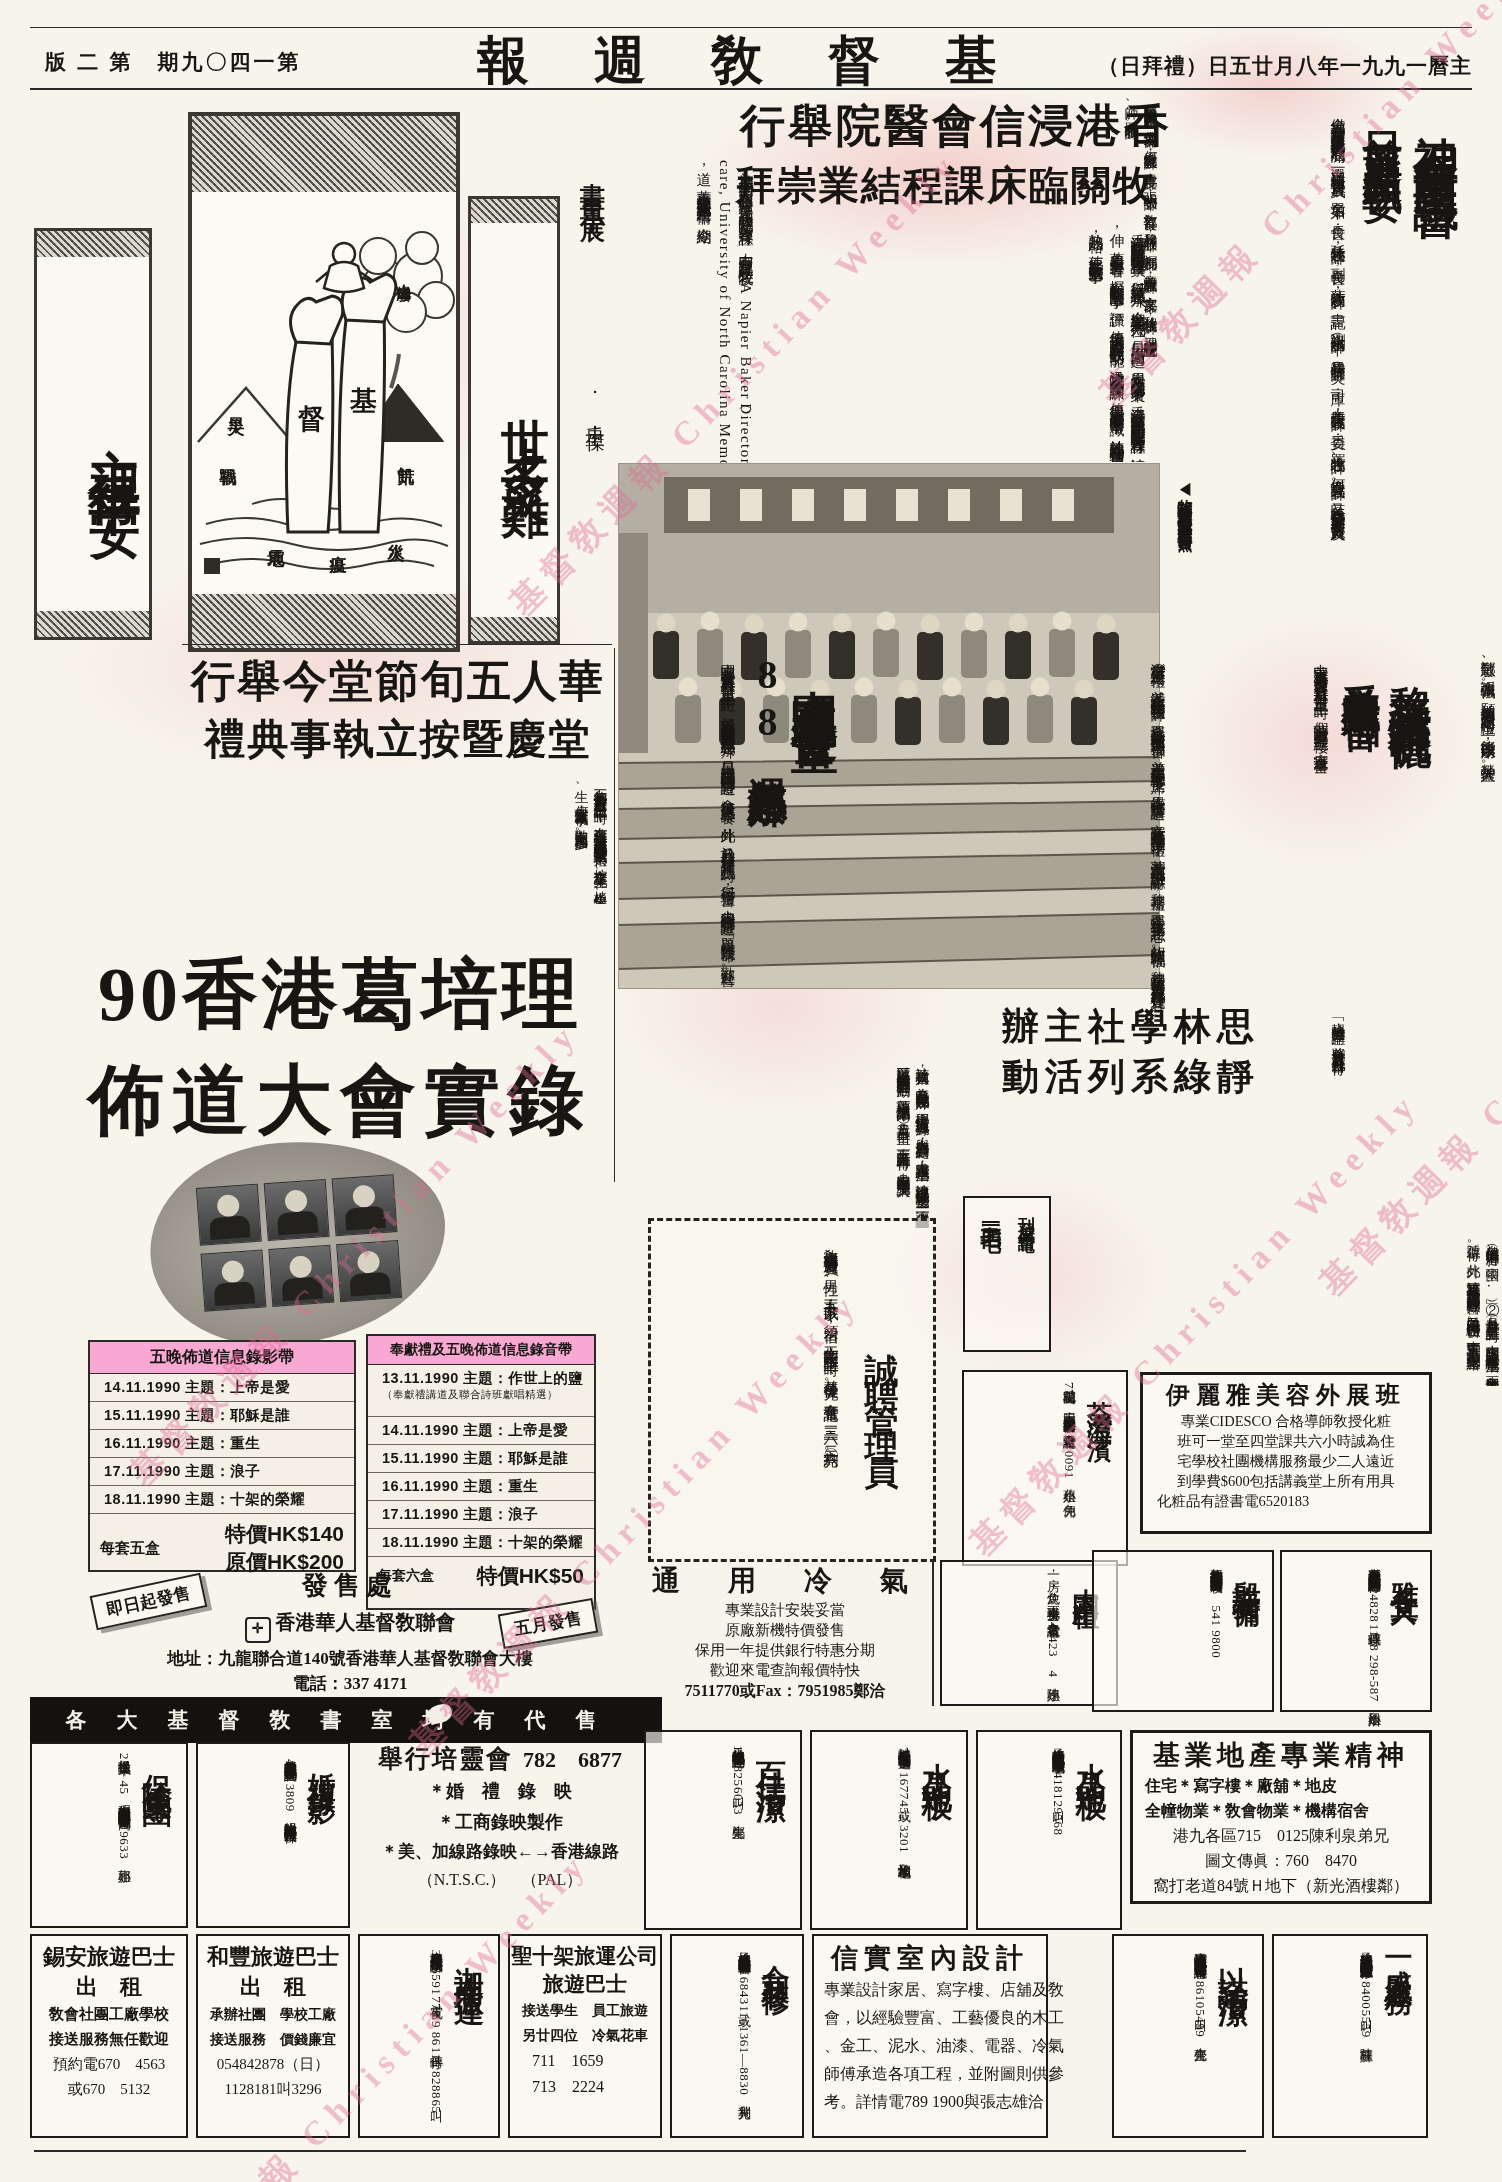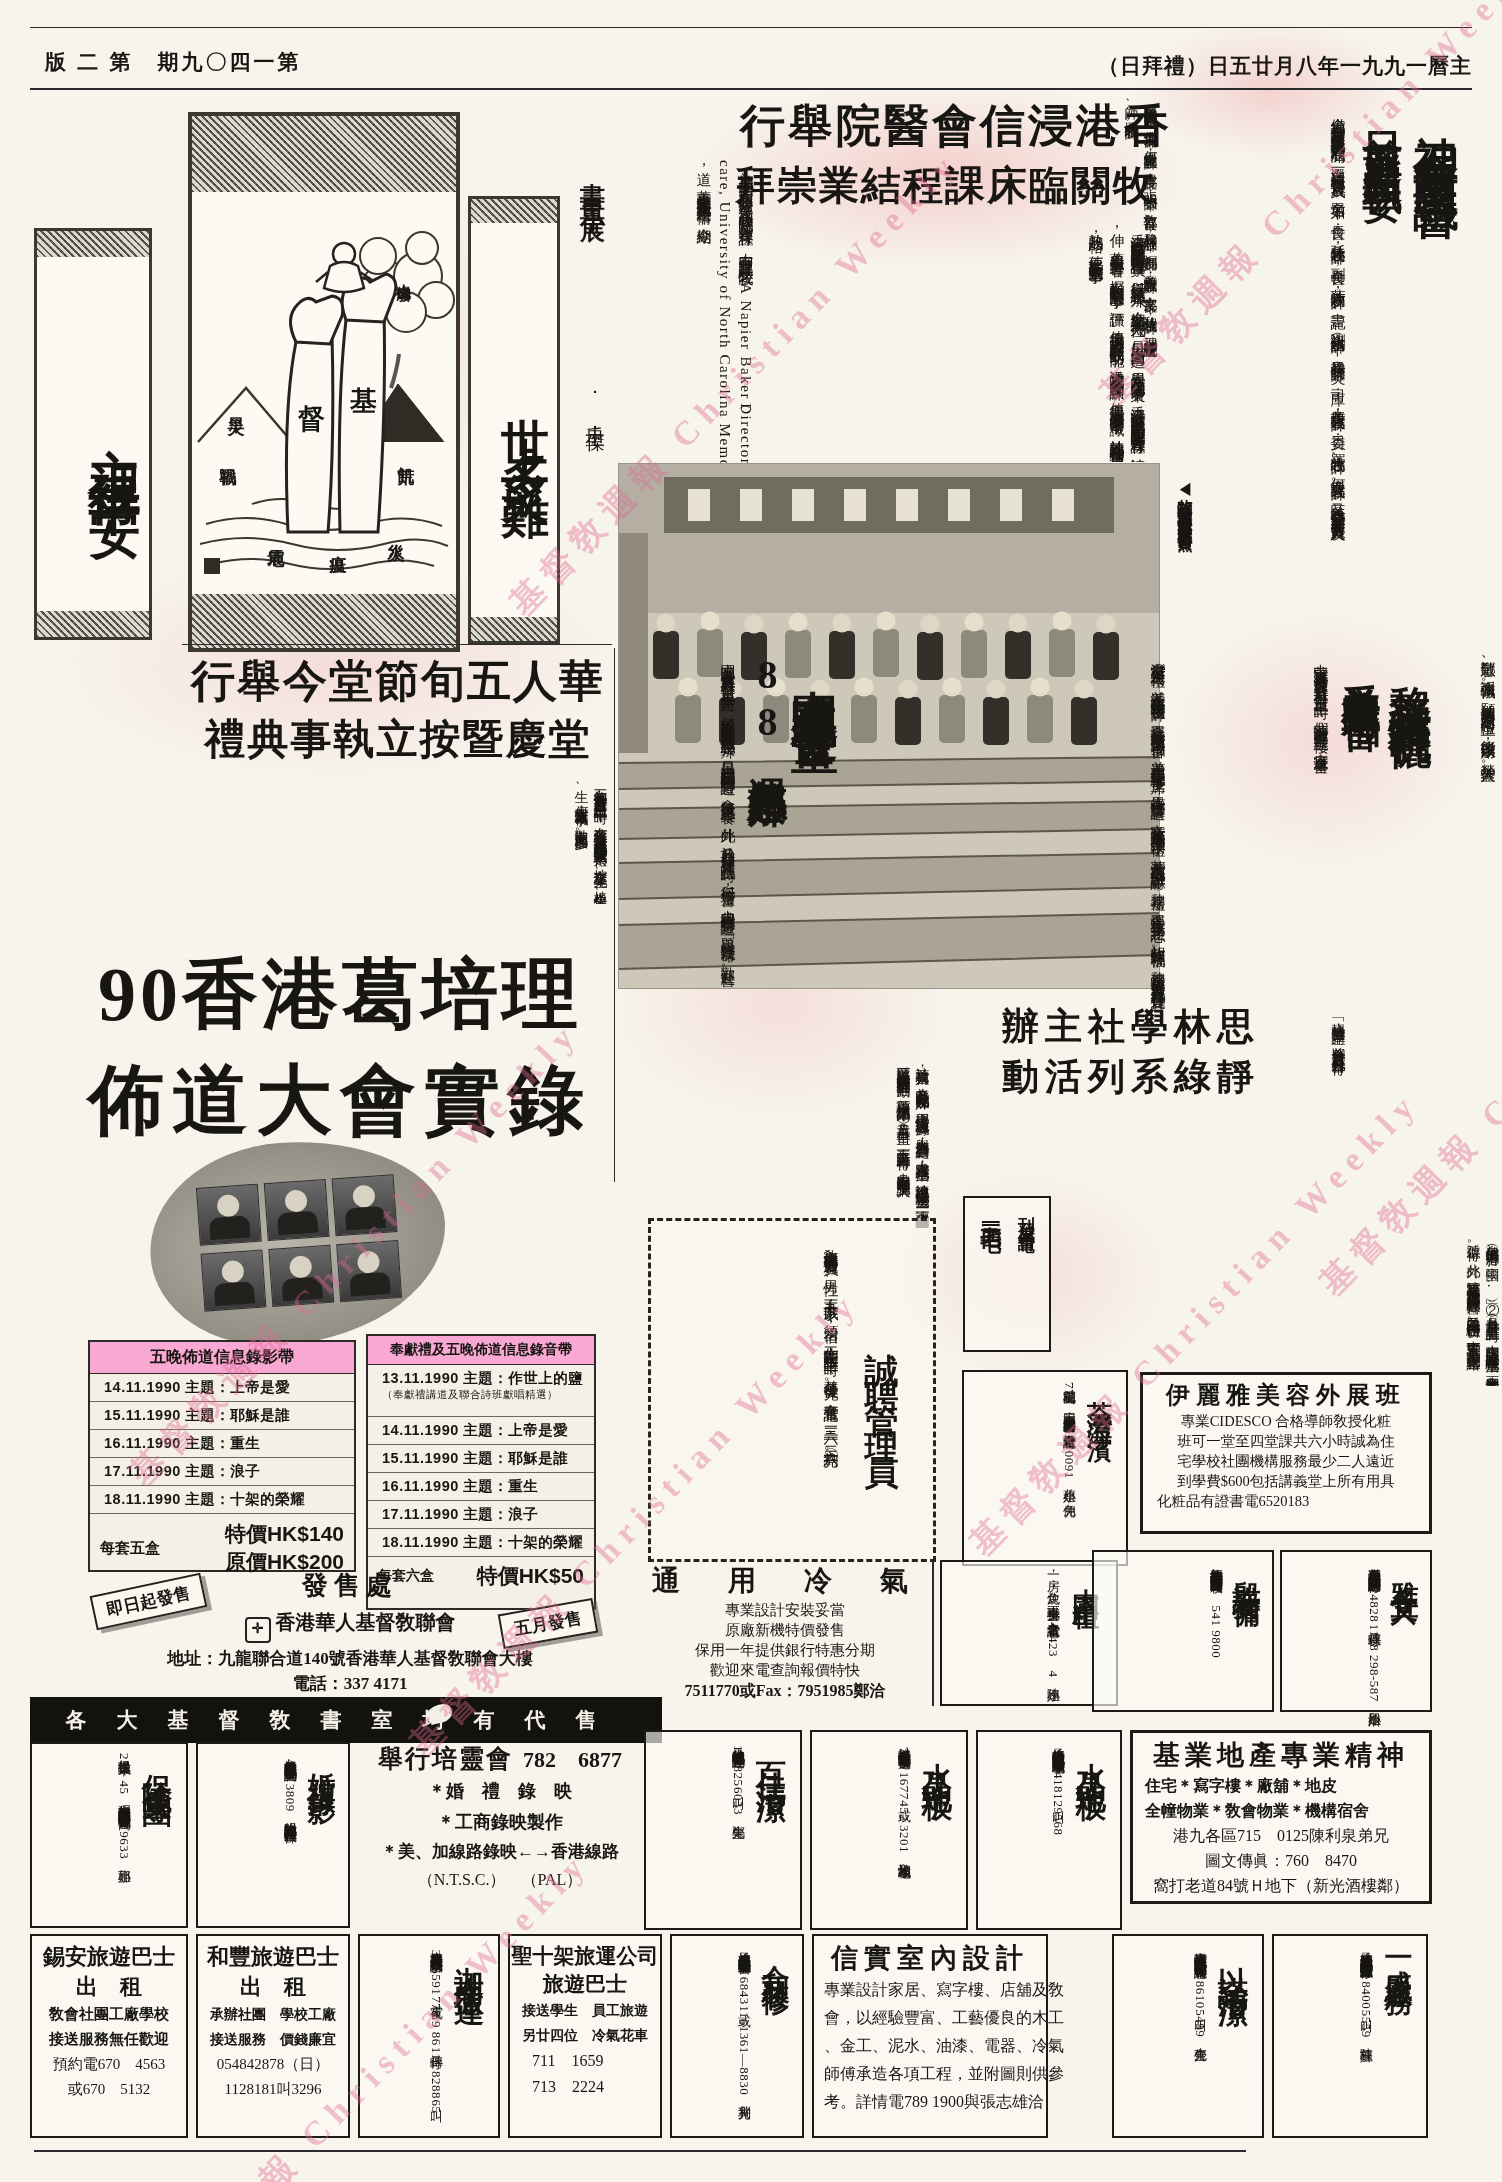--- a/index.html
+++ b/index.html
@@ -39,20 +39,21 @@
   <div class="blotch" style="left:1130px;top:20px;width:280px;height:140px;background:radial-gradient(ellipse,rgba(238,160,165,.40),transparent 70%);"></div>
   <div class="blotch" style="left:190px;top:130px;width:340px;height:420px;background:radial-gradient(ellipse,rgba(238,160,165,.30),transparent 70%);"></div>
   <div class="blotch" style="left:690px;top:80px;width:500px;height:190px;background:radial-gradient(ellipse,rgba(238,150,155,.40),transparent 70%);"></div>
   <div class="blotch" style="left:60px;top:550px;width:560px;height:230px;background:radial-gradient(ellipse,rgba(238,160,165,.28),transparent 70%);"></div>
   <div class="blotch" style="left:1170px;top:610px;width:310px;height:260px;background:radial-gradient(ellipse,rgba(238,160,165,.30),transparent 70%);"></div>
   <div class="blotch" style="left:610px;top:890px;width:340px;height:230px;background:radial-gradient(ellipse,rgba(238,160,165,.26),transparent 70%);"></div>
   <div class="blotch" style="left:890px;top:1170px;width:280px;height:210px;background:radial-gradient(ellipse,rgba(238,160,165,.26),transparent 70%);"></div>
 
   <div class="hline" style="left:30px;top:27px;width:1442px;height:1px;"></div>
   <div class="abs" style="left:45px;top:48px;font-size:21px;font-weight:bold;letter-spacing:3px;">版 二 第　期九〇四一第</div>
+  <div class="abs" style="left:470px;top:26px;width:560px;text-align:center;font-size:52px;font-weight:bold;letter-spacing:26px;">報 週 敎 督 基</div>
   <div class="abs" style="left:1000px;top:52px;width:472px;text-align:right;font-size:21px;font-weight:bold;letter-spacing:1px;">（日拜禮）日五廿月八年一九九一曆主</div>
   <div class="hline" style="left:30px;top:88px;width:1442px;height:2px;"></div>
 
   <div class="scroll" style="left:34px;top:228px;width:118px;height:412px;">
     <div class="checker" style="height:26px;"></div>
     <div class="v abs" style="left:0;top:36px;width:112px;height:348px;font-size:52px;font-weight:bold;letter-spacing:14px;text-align:center;">主裡得平安</div>
     <div class="checker abs" style="left:0;bottom:0;width:100%;height:26px;"></div>
   </div>
 
   <div class="scroll" style="left:188px;top:112px;width:272px;height:540px;border-width:4px;">

